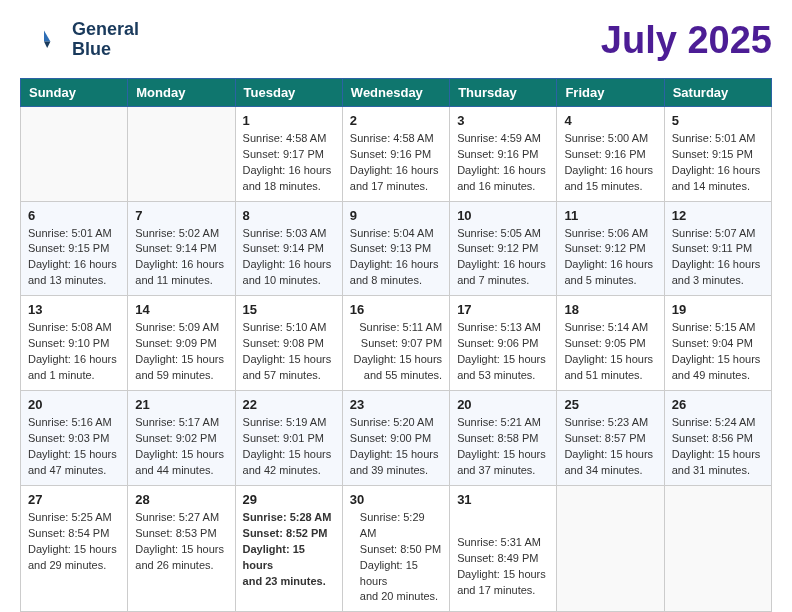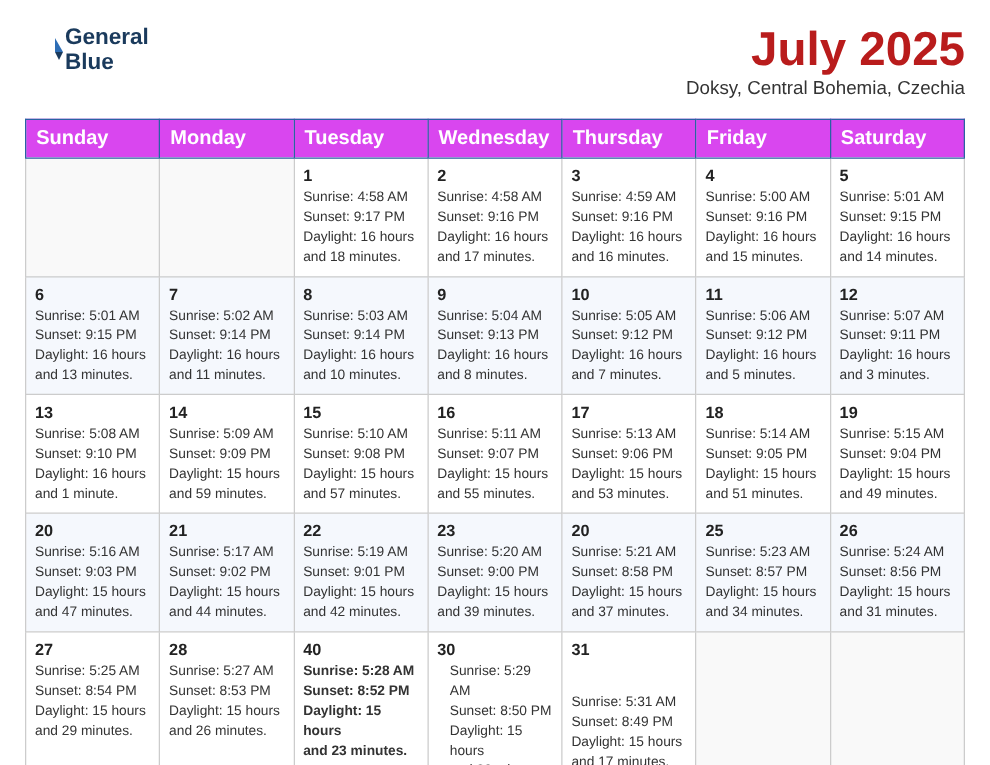--- a/index.html
+++ b/index.html
@@ -12,58 +12,58 @@
     }
     .header {
       display: flex;
       justify-content: space-between;
       align-items: flex-start;
       margin-bottom: 16px;
     }
     .logo {
       display: flex;
       align-items: center;
-      gap: 0;
+      gap: 20px;
     }
     .logo-text {
       display: flex;
       flex-direction: column;
       font-size: 18px;
       font-weight: bold;
       color: #1a3a5c;
       line-height: 1.1;
     }
     .logo-text span:first-child { color: #1a3a5c; }
     .logo-icon {
       width: 32px;
       height: 32px;
     }
     .title-block {
       text-align: right;
     }
     .month-year {
       font-size: 38px;
       font-weight: bold;
-      color: #b91c1c;
+      color: #4c1d95;
       line-height: 1.1;
     }
     .location {
       font-size: 15px;
       color: #333;
     }
     .calendar {
       width: 100%;
       border-collapse: collapse;
       border: 1px solid #ccc;
     }
     .calendar th {
-      background-color: #d946ef;
+      background-color: #0f766e;
       color: #fff;
       padding: 6px 8px;
-      font-size: 16px;
+      font-size: 13px;
       font-weight: bold;
       text-align: left;
       border: 1px solid #2a62a3;
     }
     .calendar td {
       vertical-align: top;
       padding: 6px 7px;
       border: 1px solid #ccc;
       width: 107px;
       min-height: 80px;
@@ -98,21 +98,20 @@
       <polygon points="30,8 38,22 30,22" fill="#2d6db5"></polygon>
       <polygon points="30,22 38,22 34,30" fill="#1a3a5c"></polygon>
     </svg>
     <div class="logo-text">
       <span>General</span>
       <span>Blue</span>
     </div>
   </div>
   <div class="title-block">
     <div class="month-year">July 2025</div>
-    <div class="location">Doksy, Central Bohemia, Czechia</div>
   </div>
 </div>
 
 <table class="calendar">
   <thead>
     <tr id="weekday-header">
         <th>Sunday</th>
         <th>Monday</th>
         <th>Tuesday</th>
         <th>Wednesday</th>
@@ -229,21 +228,21 @@
         </td>
         <td>
           <span class="day-number">15</span>
           <div class="day-info" style="white-space: pre-line;">Sunrise: 5:10 AM
 Sunset: 9:08 PM
 Daylight: 15 hours
 and 57 minutes.</div>
         </td>
         <td>
           <span class="day-number">16</span>
-          <div class="day-info" style="white-space: pre-line;">Sunrise: 5:11 AM
+          <div class="day-info" style="white-space: pre-line; text-align: right;">Sunrise: 5:11 AM
 Sunset: 9:07 PM
 Daylight: 15 hours
 and 55 minutes.</div>
         </td>
         <td>
           <span class="day-number">17</span>
           <div class="day-info" style="white-space: pre-line;">Sunrise: 5:13 AM
 Sunset: 9:06 PM
 Daylight: 15 hours
 and 53 minutes.</div>
@@ -323,21 +322,21 @@
 and 29 minutes.</div>
         </td>
         <td>
           <span class="day-number">28</span>
           <div class="day-info" style="white-space: pre-line;">Sunrise: 5:27 AM
 Sunset: 8:53 PM
 Daylight: 15 hours
 and 26 minutes.</div>
         </td>
         <td>
-          <span class="day-number">40</span>
+          <span class="day-number">29</span>
           <div class="day-info" style="white-space: pre-line; font-weight: bold;">Sunrise: 5:28 AM
 Sunset: 8:52 PM
 Daylight: 15 hours
 and 23 minutes.</div>
         </td>
         <td>
           <span class="day-number">30</span>
           <div class="day-info" style="white-space: pre-line; margin-left: 10px;">Sunrise: 5:29 AM
 Sunset: 8:50 PM
 Daylight: 15 hours

